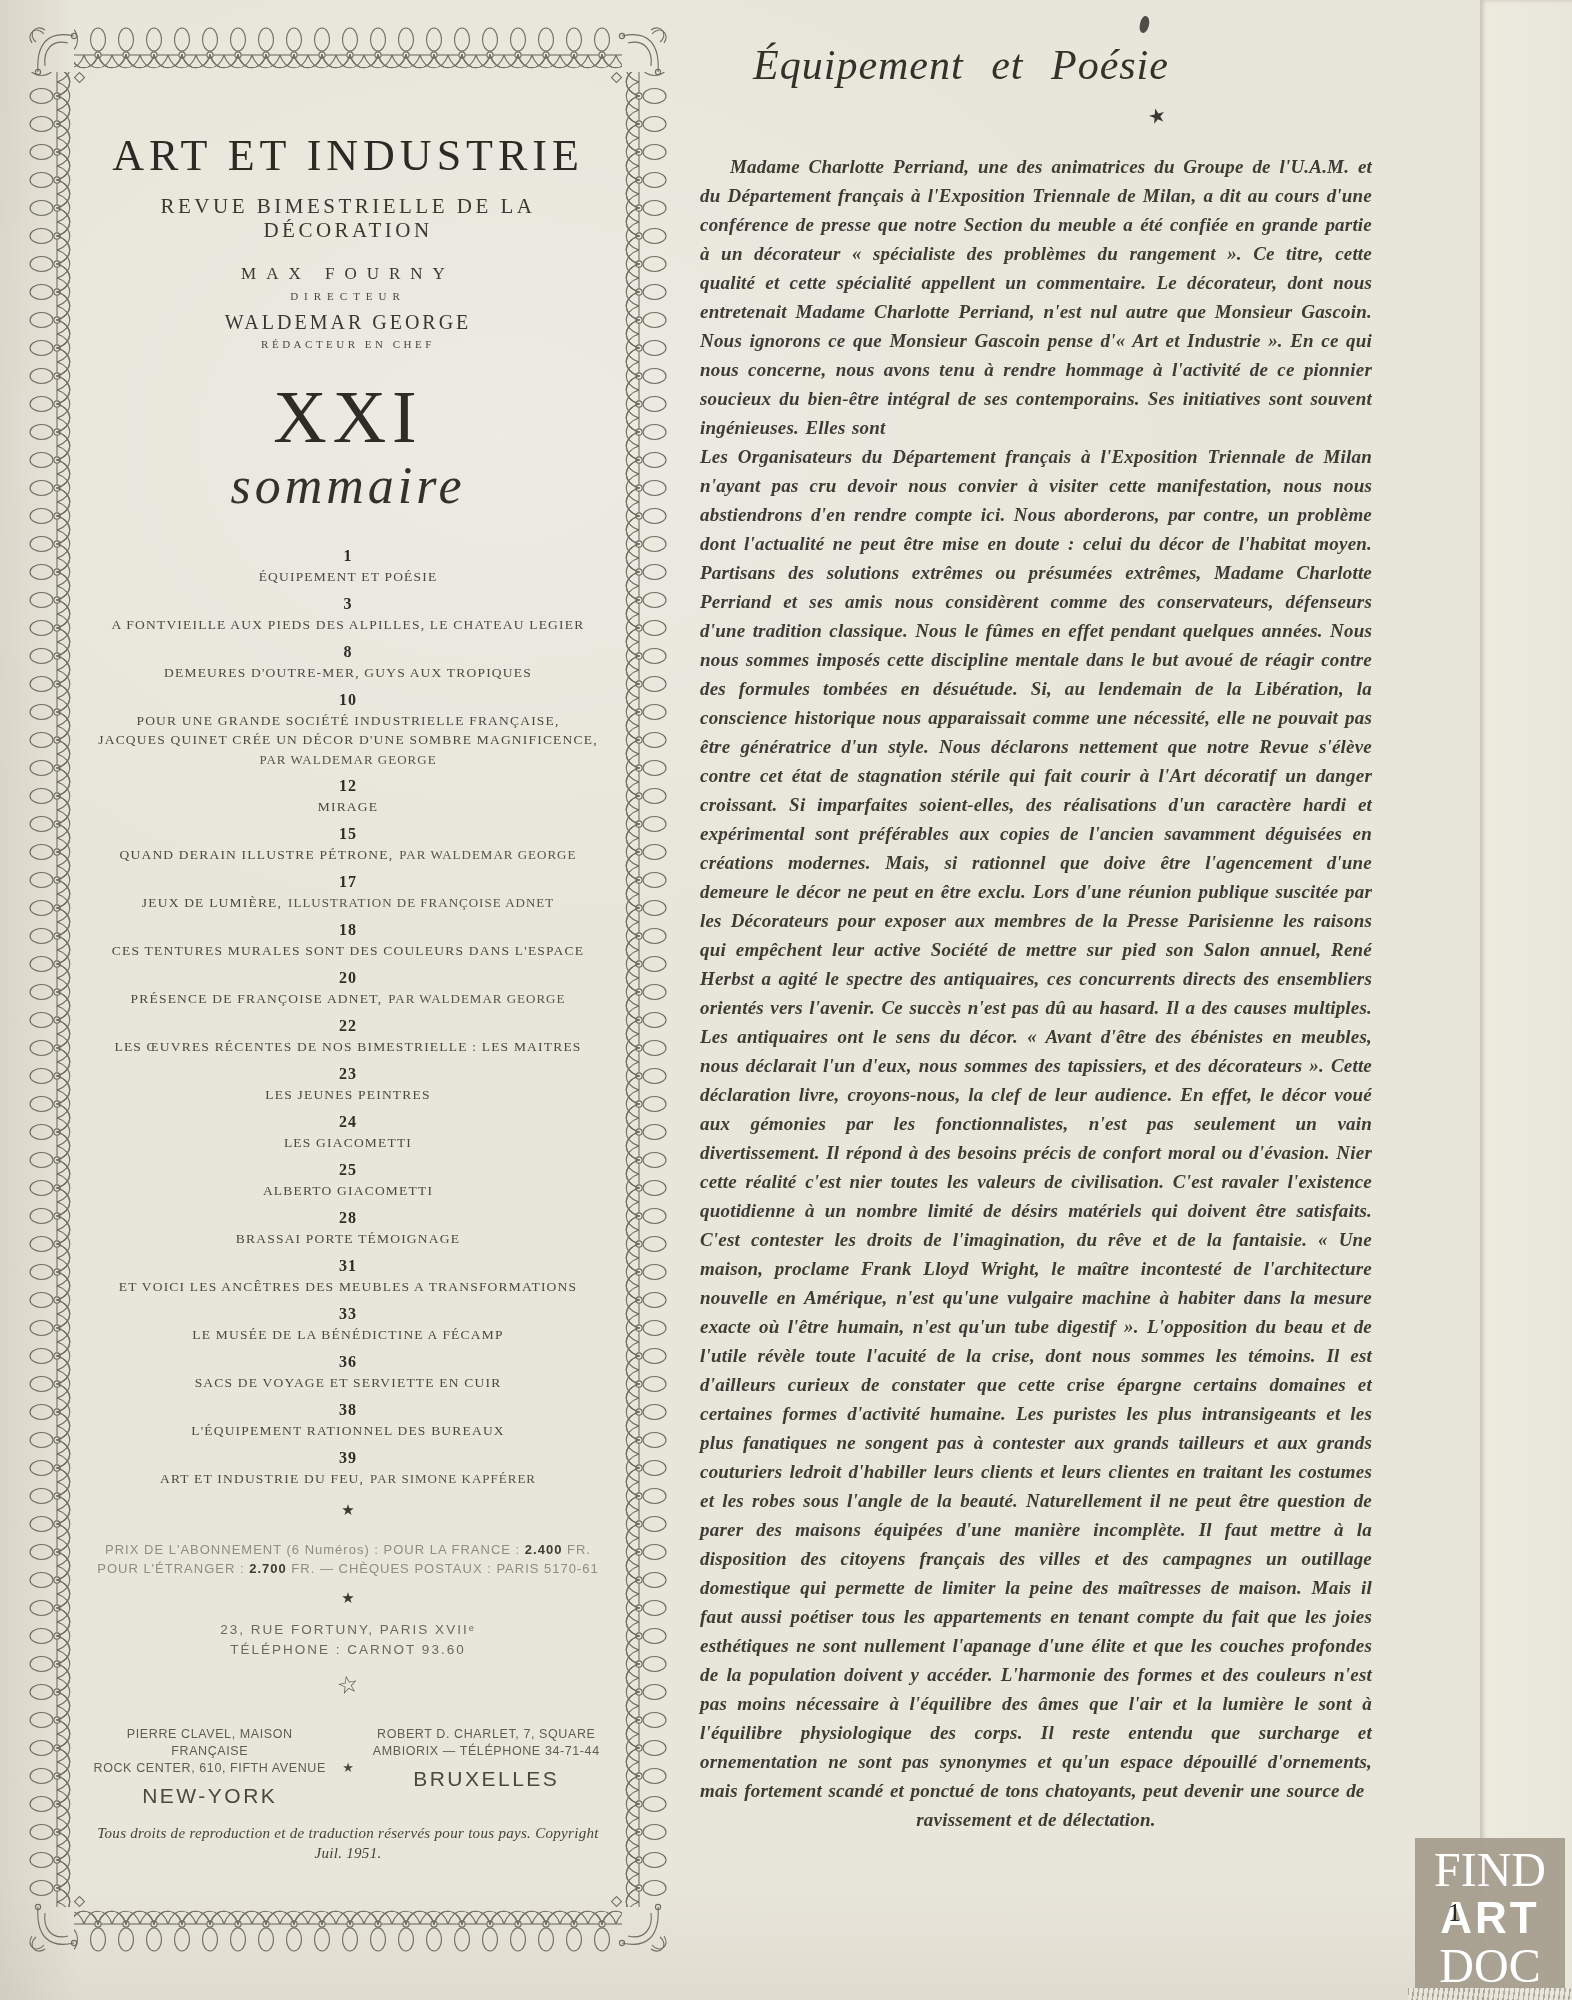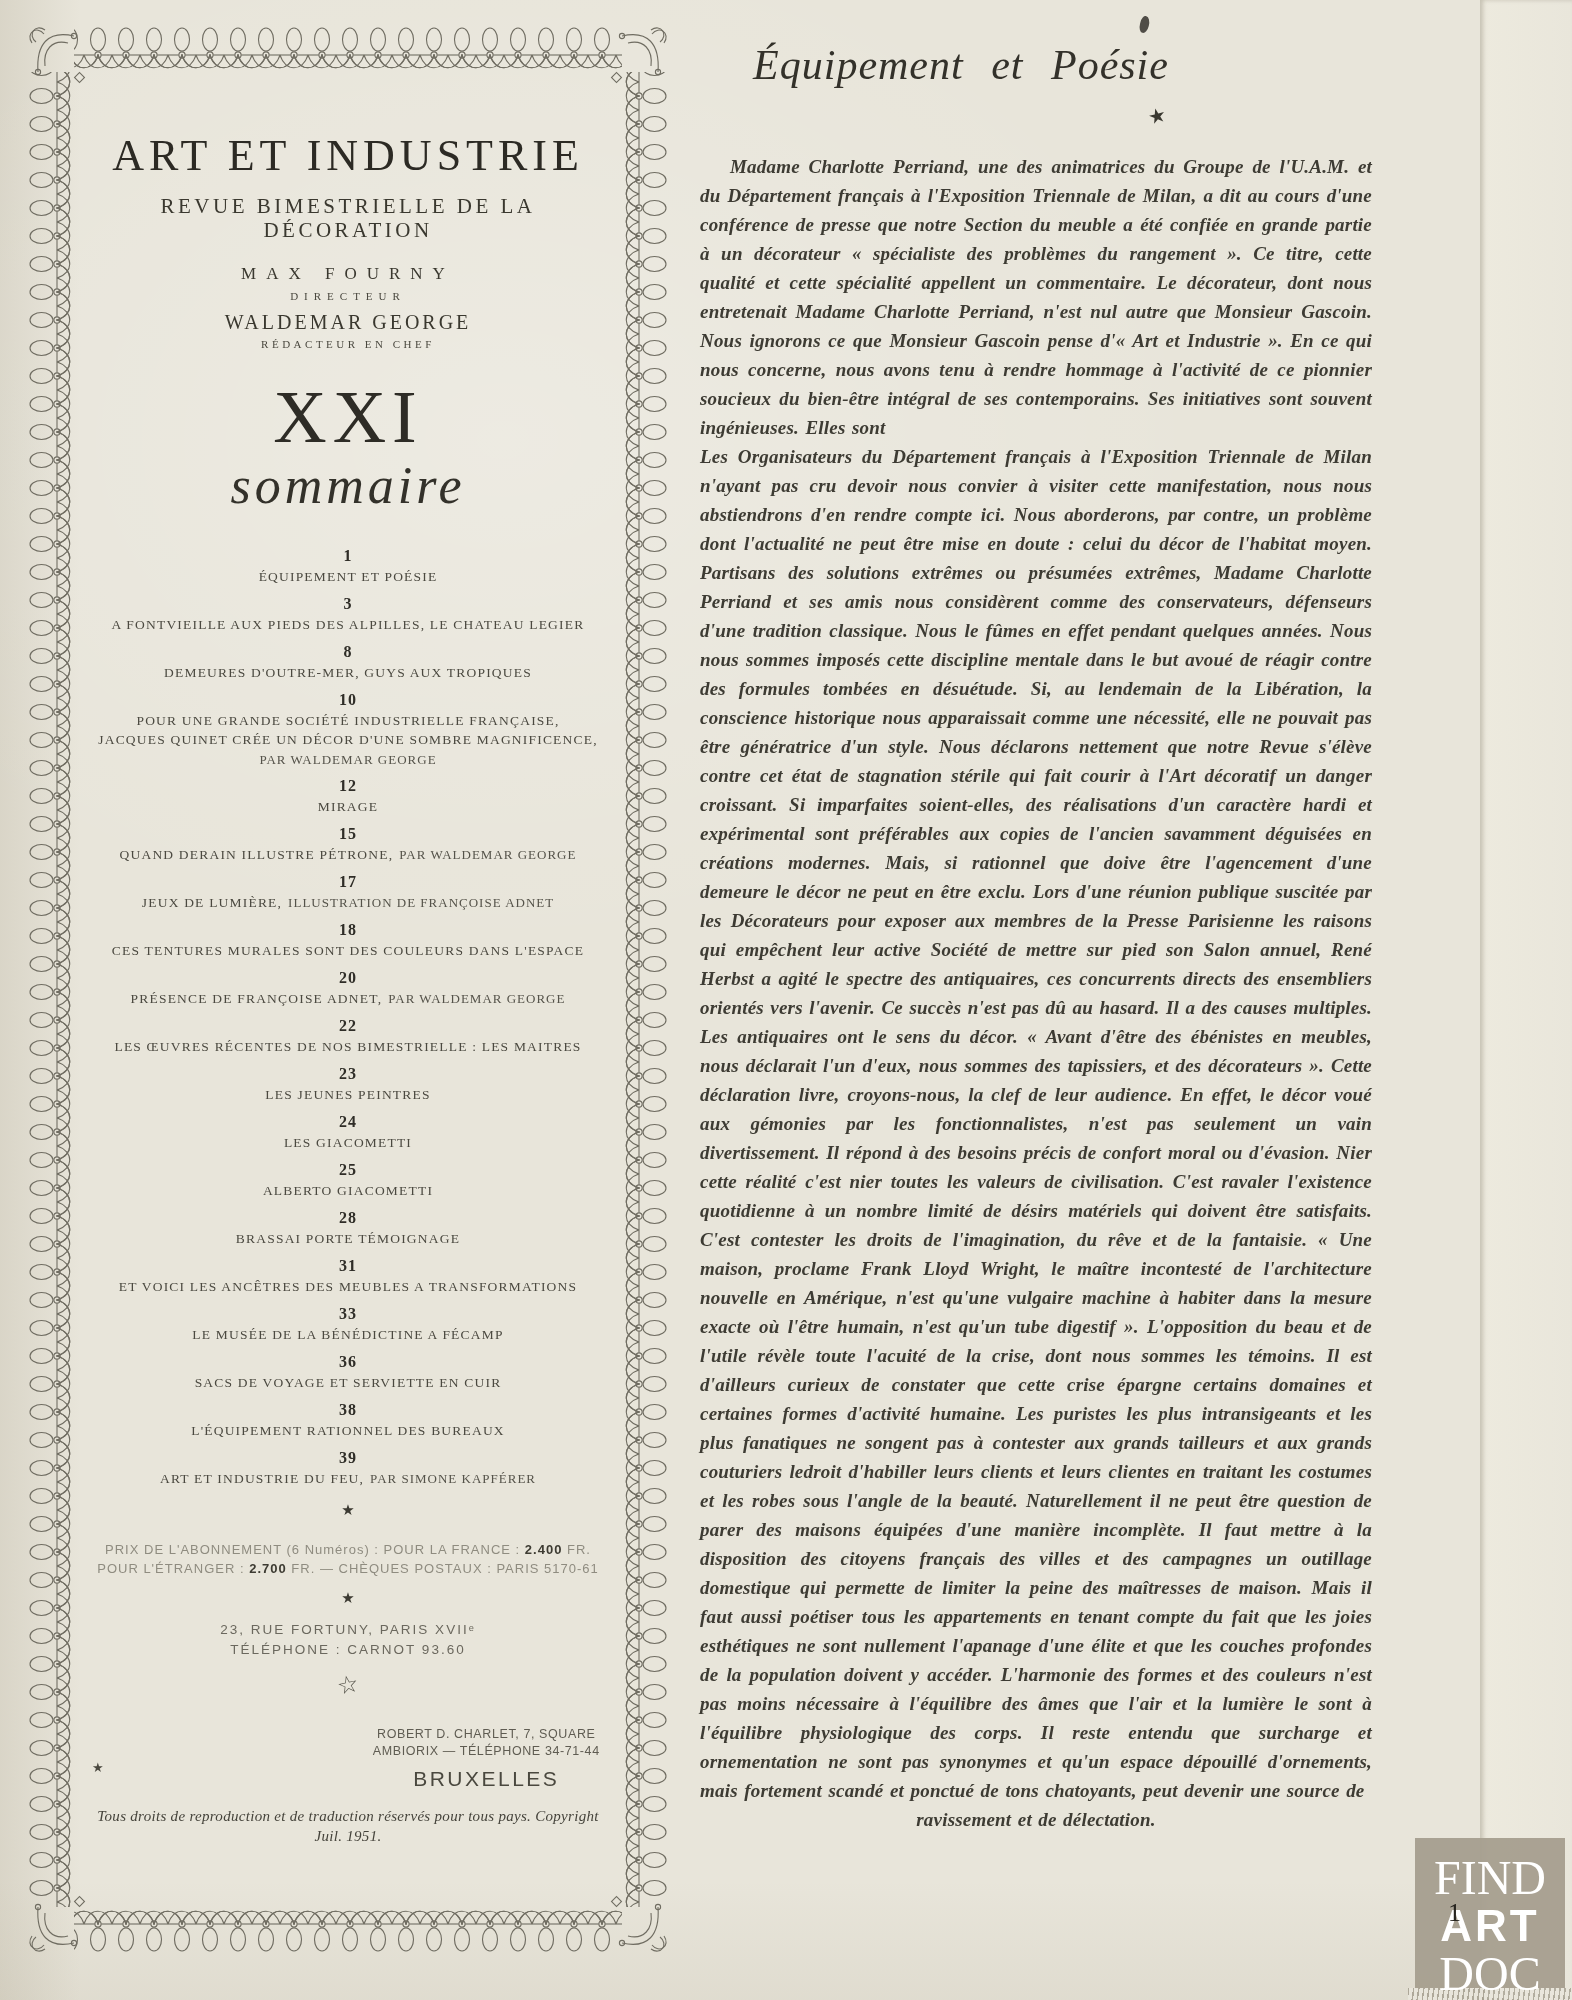--- a/index.html
+++ b/index.html
@@ -66,21 +66,21 @@
     font-style:italic;font-size:42px;line-height:50px;color:#33312a;word-spacing:16px;letter-spacing:1px;}
   .title-star{display:block;margin:14px 0 0 448px;font-size:20px;line-height:22px;color:#3a3830;
     transform:rotate(-14deg);width:24px;}
   .body-text{margin-top:26px;font-style:italic;font-size:19px;line-height:29px;
     color:#3d3b33;text-align:justify;letter-spacing:0.2px;word-spacing:1.5px;font-weight:bold;}
   .body-text p{margin:0;}
   p.para1{text-indent:30px;}
   .centered-line{text-align:center;font-style:italic;font-size:19px;line-height:29px;color:#3d3b33;}
   
   .watermark{position:absolute;left:1415px;top:1838px;width:150px;height:150px;
-    background:rgba(167,159,144,0.96);z-index:4;text-align:center;padding-top:16px;box-sizing:border-box;}
+    background:rgba(167,159,144,0.96);z-index:4;text-align:center;padding-top:8px;box-sizing:border-box;}
   .wm-serif{font-family:"Liberation Serif","DejaVu Serif",serif;font-size:48px;line-height:48px;color:#ffffff;}
   .wm-sans{font-family:"Liberation Sans","DejaVu Sans",sans-serif;font-weight:bold;
     font-size:44px;line-height:48px;letter-spacing:3px;color:#ffffff;}
   .page-number{position:absolute;left:1448px;top:1898px;z-index:5;font-size:26px;color:#26241f;}
 </style>
 </head>
 <body>
 
 <div class="page">
 
@@ -250,20 +250,25 @@
       <div class="star star2">★</div>
 
       <div class="hq-address">
         <span>23, RUE FORTUNY, PARIS XVIIᵉ</span><br>
         <span>TÉLÉPHONE : CARNOT 93.60</span>
       </div>
 
       <span class="star-outline">☆</span>
 
       <div class="offices">
+        <div class="office">
+          <div class="office-line">PIERRE CLAVEL, MAISON FRANÇAISE</div>
+          <div class="office-line">ROCK CENTER, 610, FIFTH AVENUE</div>
+          <div class="office-city">NEW-YORK</div>
+        </div>
         <div class="office-star">★</div>
         <div class="office">
           <div class="office-line">ROBERT D. CHARLET, 7, SQUARE</div>
           <div class="office-line">AMBIORIX — TÉLÉPHONE 34-71-44</div>
           <div class="office-city">BRUXELLES</div>
         </div>
       </div>
 
       <div class="copyright">Tous droits de reproduction et de traduction réservés pour tous pays. Copyright Juil. 1951.</div>
     </div>

